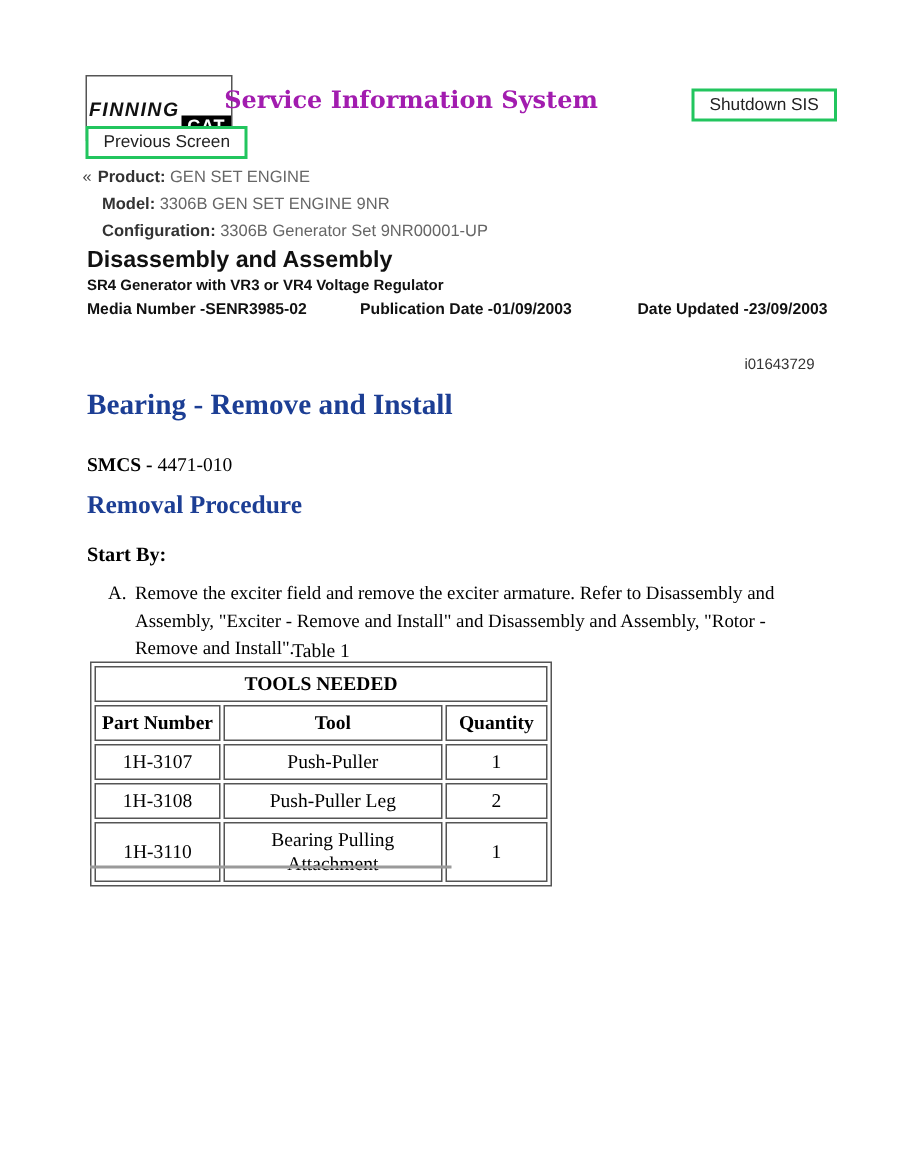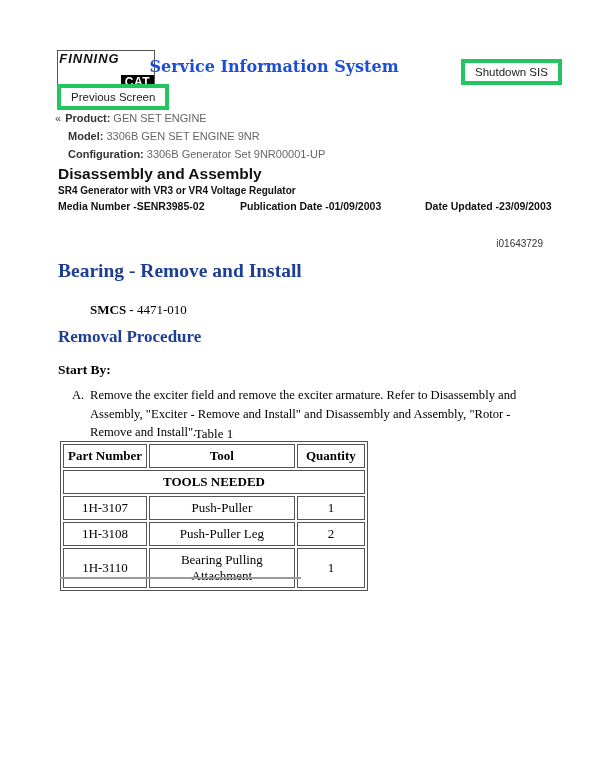--- a/index.html
+++ b/index.html
@@ -1,29 +1,29 @@
 <!DOCTYPE html>
 <html><head>
 <meta charset="utf-8">
 <style>
   html,body{margin:0;padding:0;background:#fff;}
   .page{position:relative;width:600px;height:776px;background:#ffffff;overflow:hidden;
         font-family:"Liberation Serif",serif;color:#000;}
 
   
   .logo-box{position:absolute;left:57px;top:50px;width:98px;height:44px;
-            border:1px solid #555;display:flex;align-items:flex-start;box-sizing:border-box;background:#fff;}
+            border:1px solid #555;display:flex;align-items:center;box-sizing:border-box;background:#fff;}
   .finning{flex:1;display:flex;align-items:center;justify-content:center;
            font-family:"Liberation Sans",sans-serif;font-weight:bold;font-style:italic;
            font-size:13px;letter-spacing:1px;color:#111;}
   .catbox{width:33px;background:#000;color:#fff;display:flex;align-items:center;justify-content:center;
           font-family:"Liberation Sans",sans-serif;font-weight:bold;font-size:12px;letter-spacing:.5px;margin-top:24px;}
   .sis-title{position:absolute;left:0;top:57px;width:548px;text-align:center;
-             font-family:"DejaVu Serif",serif;font-weight:bold;font-size:16px;color:#1d4ed8;}
-  .btn{position:absolute;background:#fff;border:4px solid #22c55e;color:#222;
+             font-family:"DejaVu Serif",serif;font-weight:bold;font-size:16px;color:#a21caf;}
+  .btn{position:absolute;background:#fff;border:2px solid #22c55e;color:#222;
        font-family:"Liberation Sans",sans-serif;font-size:11.5px;padding:3px 10px;cursor:pointer;}
   .btn.prev{left:57px;top:84px;}
   .btn.shutdown{left:461px;top:59px;}
 
   
   .prod-block{position:absolute;left:55px;top:111px;font-family:"Liberation Sans",sans-serif;font-size:11px;}
   .prod-row{margin-bottom:4px;line-height:14px;}
   .chev{color:#444;font-size:11px;margin-right:4px;}
   .prod-row.noicon{margin-left:13px;}
   .plabel{font-weight:bold;color:#333;}
@@ -41,21 +41,21 @@
   .pub-date{left:240px;}
   .date-updated{left:425px;}
 
   
   .doc-id{position:absolute;left:0;top:238px;width:543px;text-align:right;
           font-family:"Liberation Sans",sans-serif;font-size:10px;color:#333;}
   .h1-blue{position:absolute;left:58px;font-family:"Liberation Serif",serif;
            font-weight:bold;color:#1c3e94;}
   .bearing-title{top:260px;font-size:19.5px;}
   .removal-title{top:327px;font-size:17px;}
-  .smcs{position:absolute;left:58px;top:302px;font-size:13px;margin-left:32px;}
+  .smcs{position:absolute;left:58px;top:302px;font-size:13px;}
   .smcs b{font-weight:bold;}
   .startby{position:absolute;left:58px;top:362px;font-size:13.5px;font-weight:bold;}
   .step{position:absolute;left:72px;top:386px;width:478px;font-size:12.6px;line-height:18.5px;}
   .step-letter{position:absolute;left:0;top:0;}
   .step-text{display:block;margin-left:18px;}
 
   
   .tbl-caption{position:absolute;left:60px;top:426px;width:308px;text-align:center;font-size:13px;}
   table.tools{position:absolute;left:60px;top:441px;width:308px;
               border:1px solid #555;border-collapse:separate;border-spacing:2px;
@@ -111,26 +111,26 @@
   <div class="startby">Start By:</div>
   <div class="step">
     <span class="step-letter">A.</span>
     <span class="step-text">Remove the exciter field and remove the exciter armature. Refer to Disassembly and Assembly, "Exciter - Remove and Install" and Disassembly and Assembly, "Rotor - Remove and Install".</span>
   </div>
 
   <div class="tbl-caption">Table 1</div>
   <table class="tools">
     <thead>
       <tr>
+        <th colspan="3">TOOLS NEEDED</th>
+      </tr>
+      <tr>
         <th class="col-part">Part Number</th>
         <th class="col-tool">Tool</th>
         <th class="col-qty">Quantity</th>
-      </tr>
-      <tr>
-        <th colspan="3">TOOLS NEEDED</th>
       </tr>
     </thead>
     <tbody>
         <tr>
           <td>1H-3107</td>
           <td>Push-Puller</td>
           <td>1</td>
         </tr>
         <tr>
           <td>1H-3108</td>

